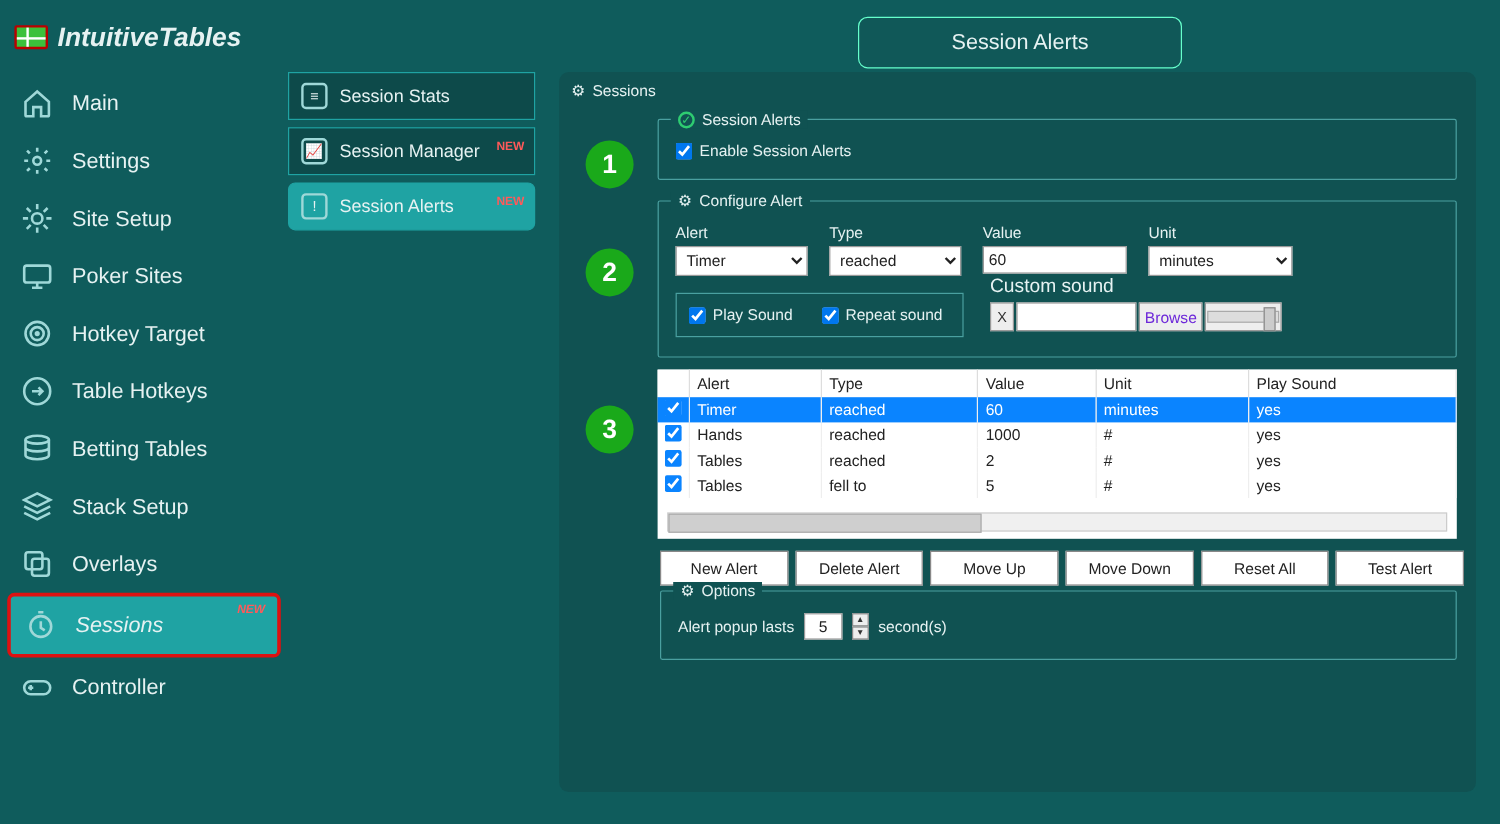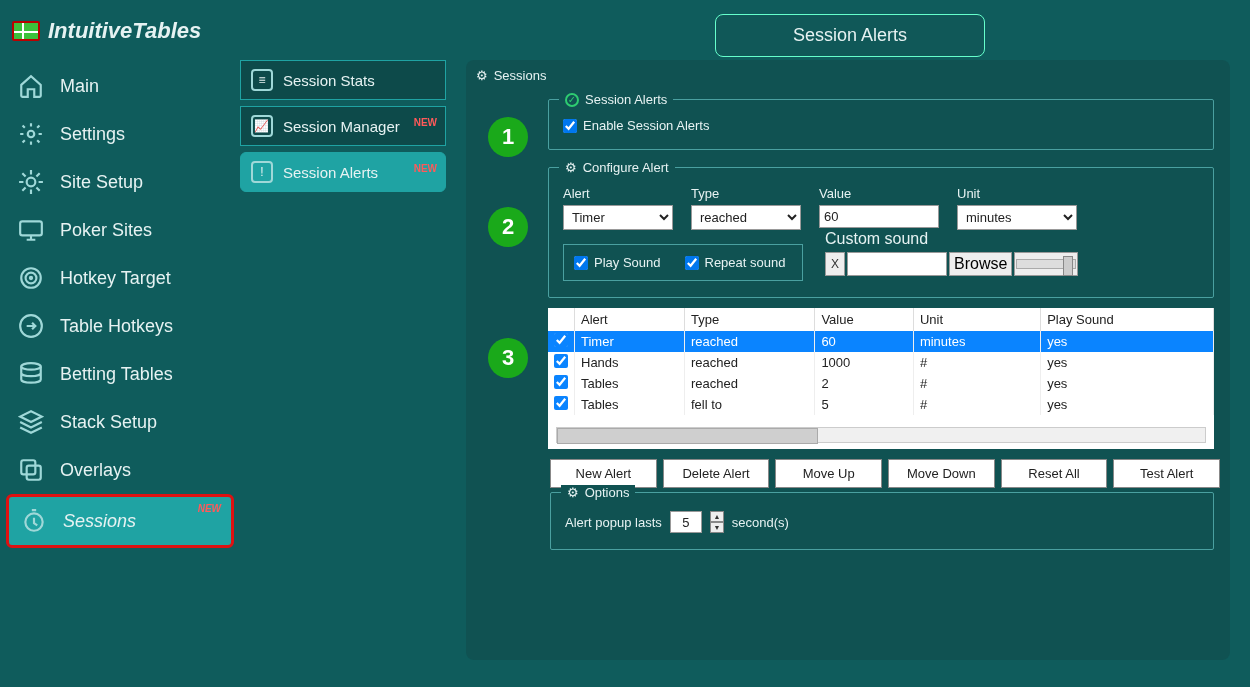--- a/index.html
+++ b/index.html
@@ -47,21 +47,21 @@
 .form-col { display:flex; flex-direction:column; gap:4px; }
 .form-col label { font-size:13px; }
 select, input[type=text] { font-size:13px; padding:3px 4px; border:1px solid #999; background:#fff; color:#222; }
 .select { width:110px; }
 .input-val { width:120px; }
 .sound-row { display:flex; gap:24px; margin-top:14px; border:1px solid #4aa0a0; padding:10px; width:240px;}
 .custom-sound { display:flex; flex-direction:column; gap:4px; margin-top:0; }
 .cs-row { display:flex; gap:2px; align-items:center; }
 .cs-x { width:20px; height:24px; border:1px solid #999; background:#eee; color:#333; font-size:12px; }
 .cs-input { width:100px; height:24px; }
-.cs-browse { height:24px; font-size:16px; background:#eee; border:1px solid #999; padding:0 4px; color:#000000;}
+.cs-browse { height:24px; font-size:13px; background:#eee; border:1px solid #999; padding:0 4px; color:#6d28d9;}
 .slider { width:60px; height:10px; background:#ddd; position:relative; border:1px solid #aaa;}
 .slider::after{content:"";position:absolute;right:2px;top:-4px;width:8px;height:18px;background:#ccc;border:1px solid #888;}
 .slider-wrap { width:64px; height:24px; border:1px solid #999; background:#eee; display:flex; align-items:center; justify-content:center;}
 
 
 .tbl-wrap { flex:1; background:#fff; color:#222; font-size:13px; margin-right:6px; }
 .tbl { width:100%; border-collapse:collapse; }
 .tbl th { text-align:left; font-weight:400; background:#fff; border-right:1px solid #ddd; padding:4px 6px; }
 .tbl td { padding:2px 6px; border-right:1px solid #eee; }
 .tbl tr.sel td { background:#0a84ff; color:#fff; }
@@ -175,20 +175,29 @@
     </div>
     <div class="nav-item active highlight-red">
       <span class="icon">
           <svg width="26" height="26" viewBox="0 0 24 24">
             <circle cx="12" cy="13" r="8"></circle>
             <path d="M12 9v5l3 2M10 2h4"></path>
           </svg>
         </span>
       <span>Sessions</span>
       <span class="badge-new">NEW</span>
+    </div>
+    <div class="nav-item">
+      <span class="icon">
+          <svg width="26" height="26" viewBox="0 0 24 24">
+            <rect x="2" y="8" width="20" height="10" rx="5"></rect>
+            <path d="M7 11v4M5 13h4M16 12h.01M18 14h.01"></path>
+          </svg>
+        </span>
+      <span>Controller</span>
     </div>
   </div>
 
   <div class="sidebar-sec">
     <div class="sec-item">
       <span class="sec-icon">≡</span>
       <span>Session Stats</span>
     </div>
     <div class="sec-item">
       <span class="sec-icon">📈</span>

